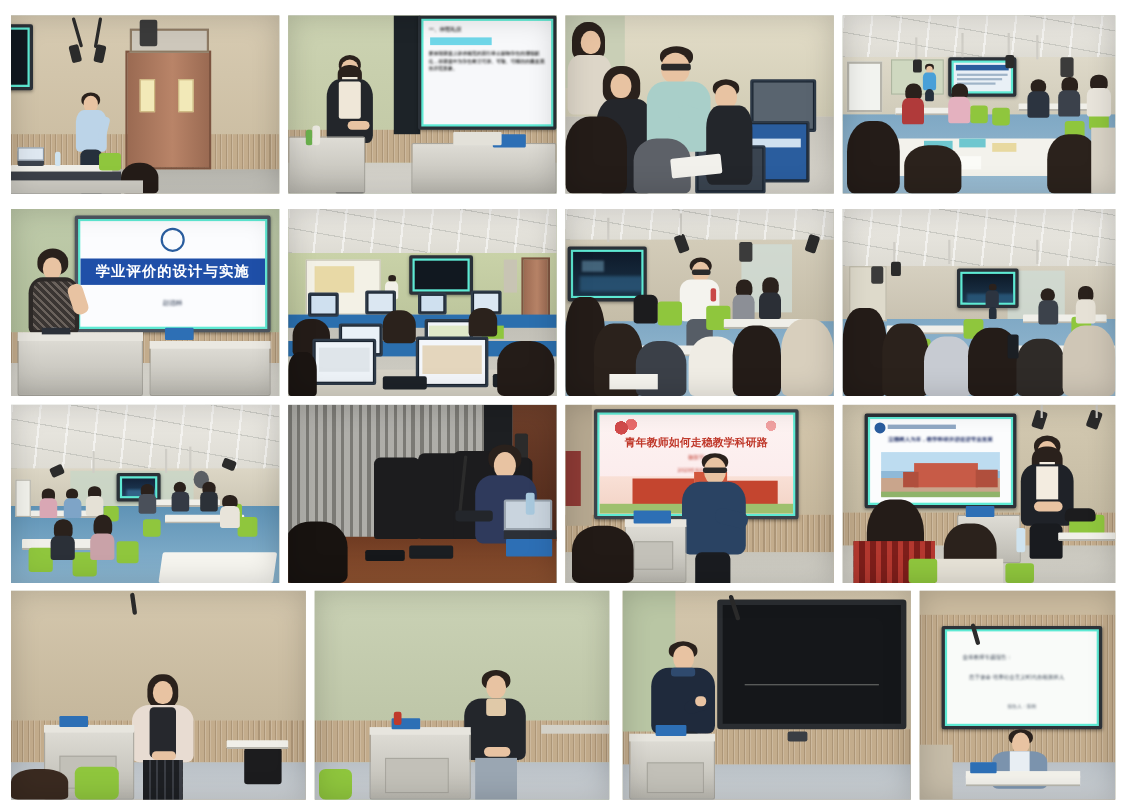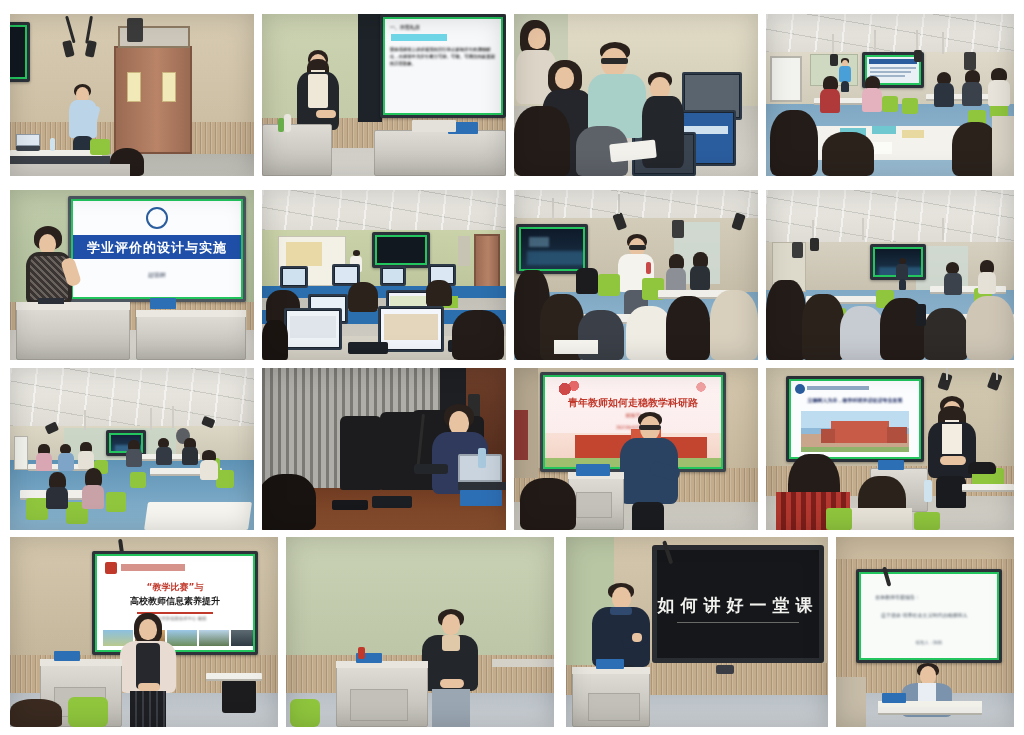--- a/index.html
+++ b/index.html
@@ -32,21 +32,21 @@
   .wall-wood {
     position:absolute; left:0; right:0;
     background-image: repeating-linear-gradient(90deg,
       rgba(120,98,72,.30) 0 1px, rgba(255,255,255,.16) 1px 2px, rgba(0,0,0,0) 2px 5px);
     background-color:#c3ac8c;
   }
   .floor-blue { position:absolute; left:0; right:0; bottom:0; background:linear-gradient(#6e9fbe,#8fb7cd); }
   .floor-grey { position:absolute; left:0; right:0; bottom:0; background:linear-gradient(#b5b4ad,#cbcac2); }
 
   .screen {
-    position:absolute; background:#22c55e;
+    position:absolute; background:#5eead4;
     border:3px solid #2b3138; border-radius:2px;
     box-shadow:0 1px 3px rgba(0,0,0,.35);
     overflow:hidden;
     text-decoration:underline;
   }
   .screen-inner { position:absolute; inset:2px; background:#f4f5f7; overflow:hidden; }
   .screen-dark  { position:absolute; inset:2px; background:#111820; overflow:hidden; }
   .blackboard { position:absolute; background:#15171a; border:5px solid #2a2d31; border-radius:3px; }
 
   .slide-txt {
@@ -713,36 +713,20 @@
     <div class="vign"></div>
   </div>
 
   <div class="photo" style="left:10px; top:537px; width:268px; height:190px;">
     <div class="scene" style="background:#cdbfa4;">
       <div class="wall-upper" style="top:0;height:118px;background:linear-gradient(#d4c7ad,#c5b79c);"></div>
       <div class="wall-wood" style="top:118px;height:38px;"></div>
       <div class="floor-grey" style="height:34px;background:linear-gradient(#b9c0c6,#cdd2d6);"></div>
       <div class="mic-boom" style="left:108px;top:2px;width:4px;height:20px;transform:rotate(-8deg);"></div>
 
-      <div class="screen" style="left:82px;top:14px;width:166px;height:104px;border-color:#2f343a;">
-        <div class="screen-inner" style="background:#ffffff;">
-          <div style="position:absolute;left:8px;top:6px;width:12px;height:12px;background:#c0392b;border-radius:2px;"></div>
-          <div style="position:absolute;left:24px;top:8px;width:64px;height:7px;background:#b23a2e;opacity:.55;"></div>
-          <div class="slide-txt" style="top:26px;font-size:9px;color:#c0392b;">“教学比赛”与</div>
-          <div class="slide-txt" style="top:40px;font-size:9px;color:#1b1b1b;">高校教师信息素养提升</div>
-          <div style="position:absolute;left:40px;top:56px;right:40px;height:1.5px;background:#c0392b;"></div>
-          <div class="slide-sub blur" style="top:60px;font-size:4.4px;color:#555;">吉林农业大学信息技术中心  教授</div>
-
-          <div style="position:absolute;left:6px;bottom:4px;width:30px;height:16px;background:linear-gradient(#8cc0e0,#b9c98f);"></div>
-          <div style="position:absolute;left:38px;bottom:4px;width:30px;height:16px;background:linear-gradient(#d8a86a,#8b6a46);"></div>
-          <div style="position:absolute;left:70px;bottom:4px;width:30px;height:16px;background:linear-gradient(#9cc7e8,#6f8f5e);"></div>
-          <div style="position:absolute;left:102px;bottom:4px;width:30px;height:16px;background:linear-gradient(#b9d3e8,#5f7a52);"></div>
-          <div style="position:absolute;left:134px;bottom:4px;width:26px;height:16px;background:linear-gradient(#5d6a72,#2f3a42);"></div>
-        </div>
-      </div>
 
       <div class="person" style="left:110px;top:76px;width:56px;height:114px;">
         <div class="hair-long" style="left:14px;top:0;width:28px;height:30px;"></div>
         <div class="head" style="left:19px;top:6px;width:18px;height:21px;"></div>
         <div class="torso" style="left:0;top:28px;width:56px;height:52px;background:#e8dcd2;"></div>
         <div style="position:absolute;left:16px;top:30px;width:24px;height:46px;background:#26282d;border-radius:4px;"></div>
         <div style="position:absolute;left:18px;top:70px;width:22px;height:8px;background:#e8c3a2;border-radius:4px;"></div>
         <div style="position:absolute;left:10px;top:78px;width:36px;height:36px;background:repeating-linear-gradient(90deg,#1d1f23 0 5px,#3a3d44 5px 7px),repeating-linear-gradient(0deg,#1d1f23 0 5px,#3a3d44 5px 7px);"></div>
       </div>
 
@@ -787,21 +771,20 @@
   </div>
 
   <div class="photo" style="left:566px; top:537px; width:262px; height:190px;">
     <div class="scene" style="background:#cdbfa4;">
       <div class="wall-upper" style="top:0;height:126px;background:linear-gradient(#d4c7ad,#c6b89d);"></div>
       <div class="wall-wood" style="top:126px;height:32px;"></div>
       <div class="floor-grey" style="height:32px;background:linear-gradient(#b9c0c6,#cdd2d6);"></div>
       <div style="position:absolute;left:0;top:0;width:48px;height:128px;background:#b9c6a4;"></div>
 
       <div class="blackboard" style="left:86px;top:8px;width:172px;height:118px;">
-        <div class="bb-txt" style="top:44px;font-size:17px;">如何讲好一堂课</div>
         <div style="position:absolute;left:20px;top:72px;right:20px;height:1px;background:#8d8f8a;opacity:.7;"></div>
       </div>
       <div class="mic-boom" style="left:96px;top:4px;width:4px;height:24px;transform:rotate(-18deg);"></div>
 
       <div class="person" style="left:26px;top:46px;width:58px;height:110px;">
         <div class="hair" style="left:16px;top:0;width:26px;height:16px;"></div>
         <div class="head" style="left:20px;top:4px;width:19px;height:22px;"></div>
         <div class="torso" style="left:0;top:24px;width:58px;height:60px;background:#1f2a3c;"></div>
         <div style="position:absolute;left:18px;top:24px;width:22px;height:8px;background:#2f4a6e;border-radius:3px;"></div>
         <div style="position:absolute;left:30px;top:52px;width:26px;height:12px;background:#1f2a3c;border-radius:6px;transform:rotate(-16deg);"></div>

